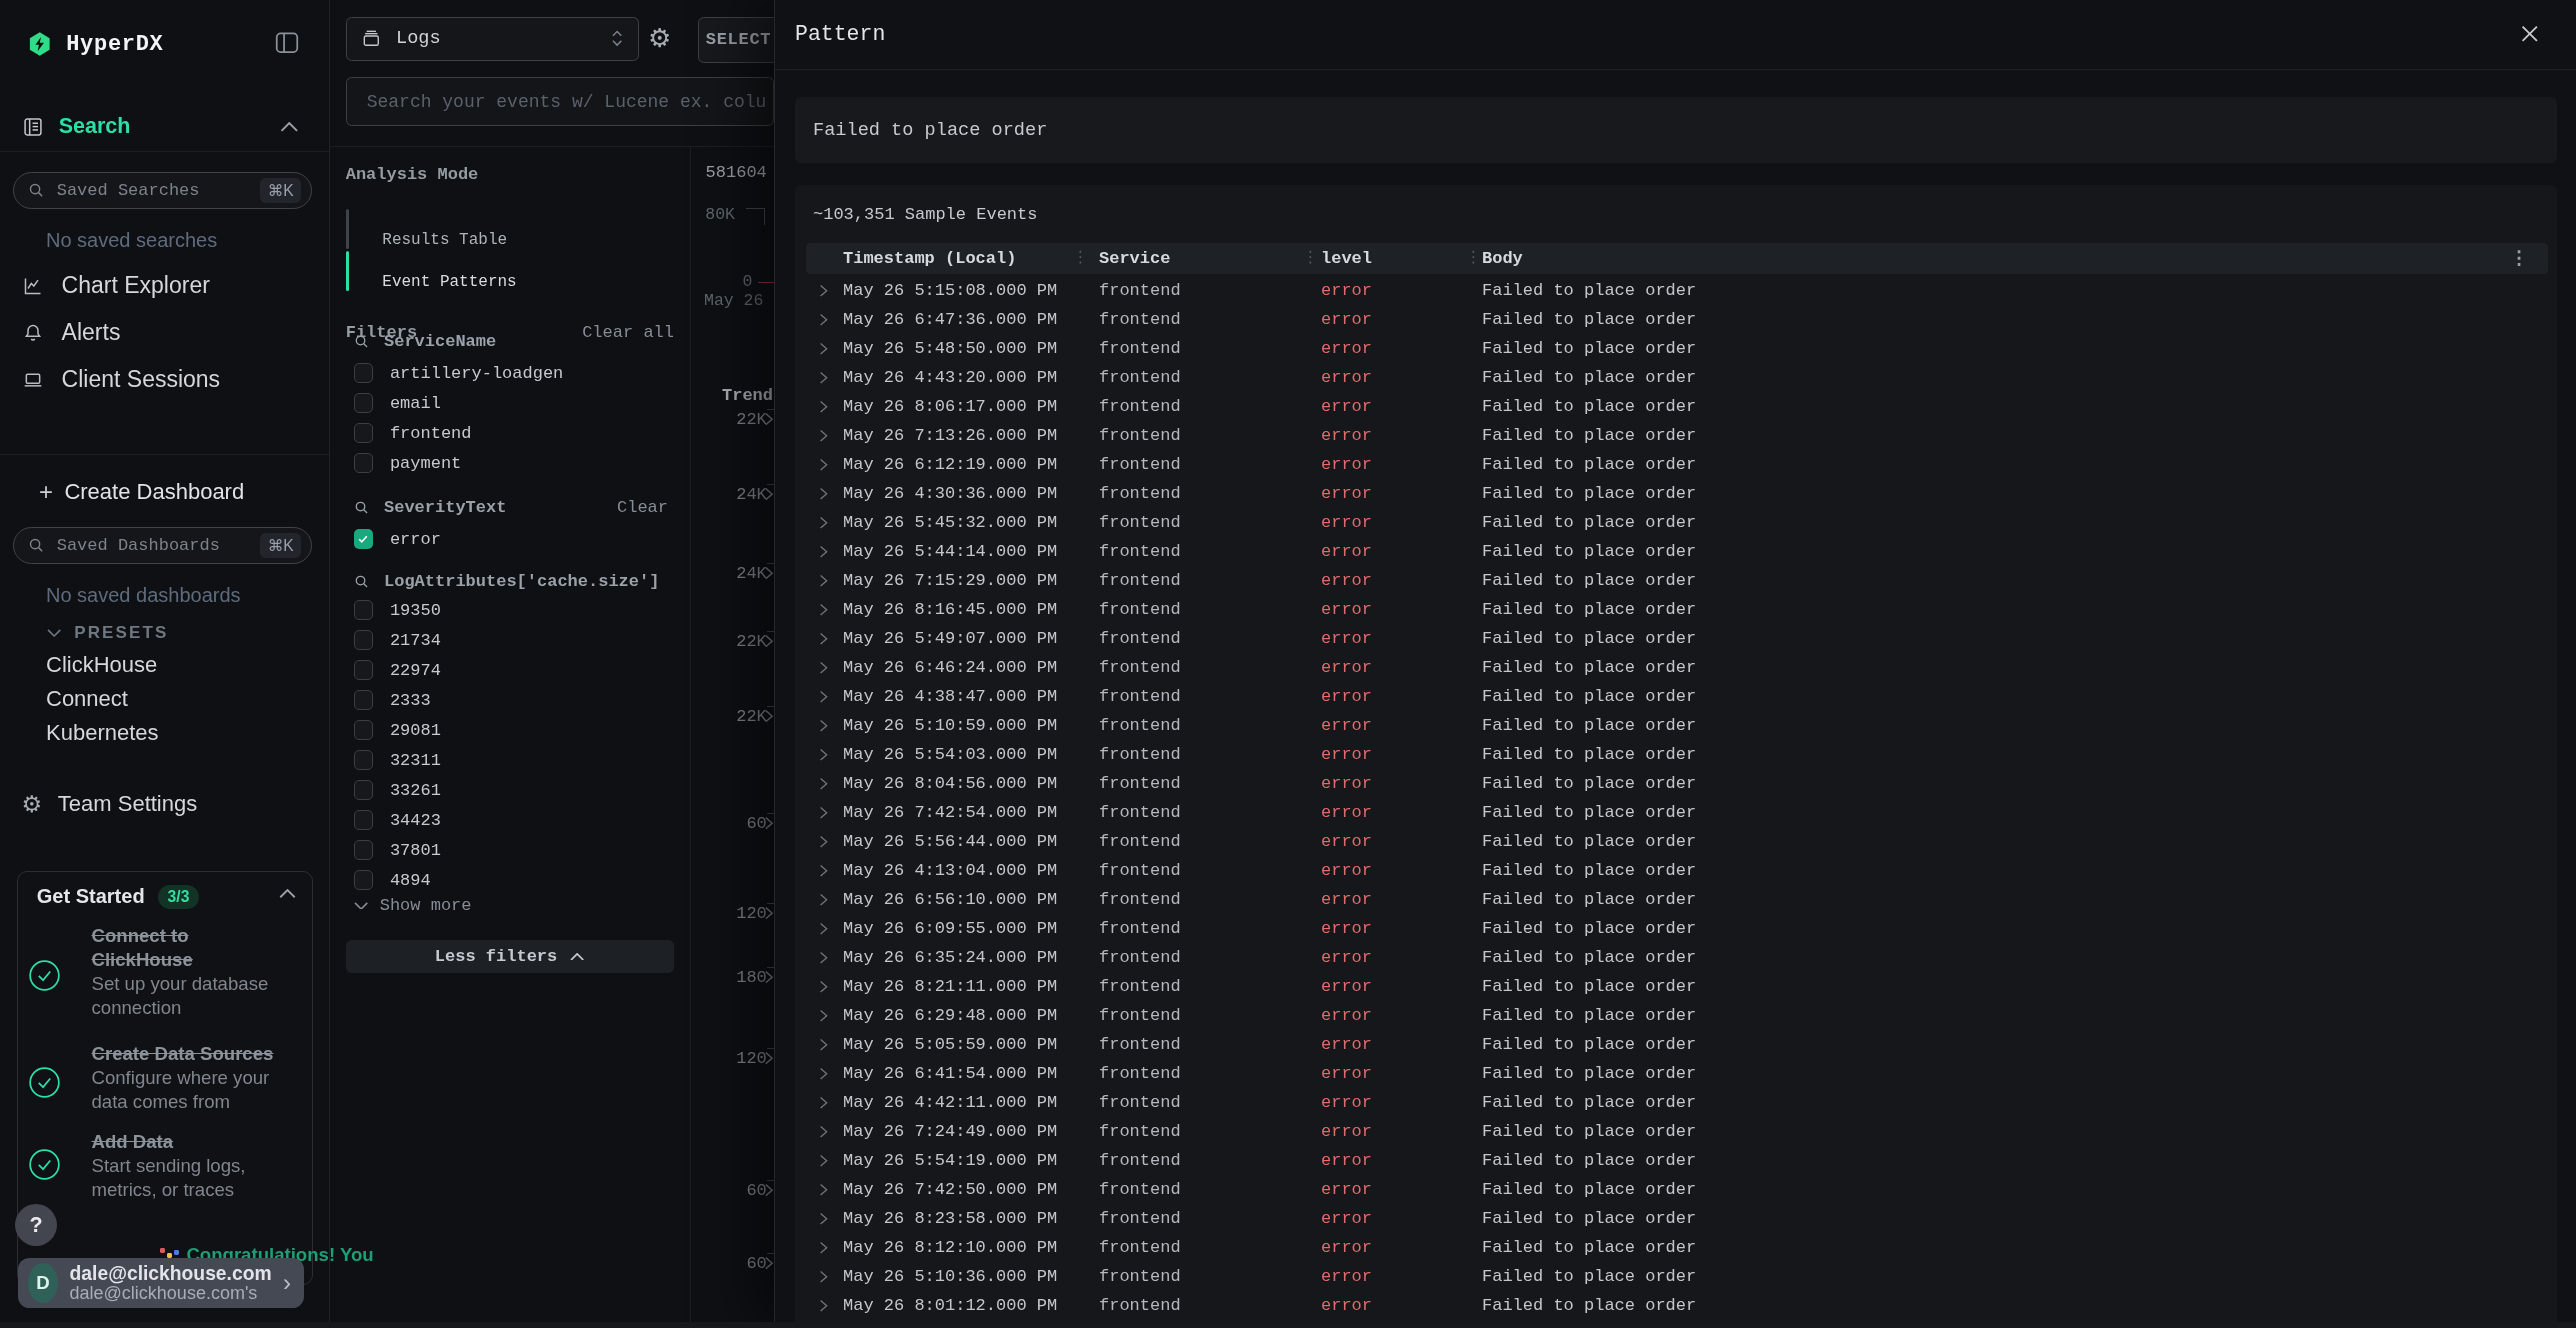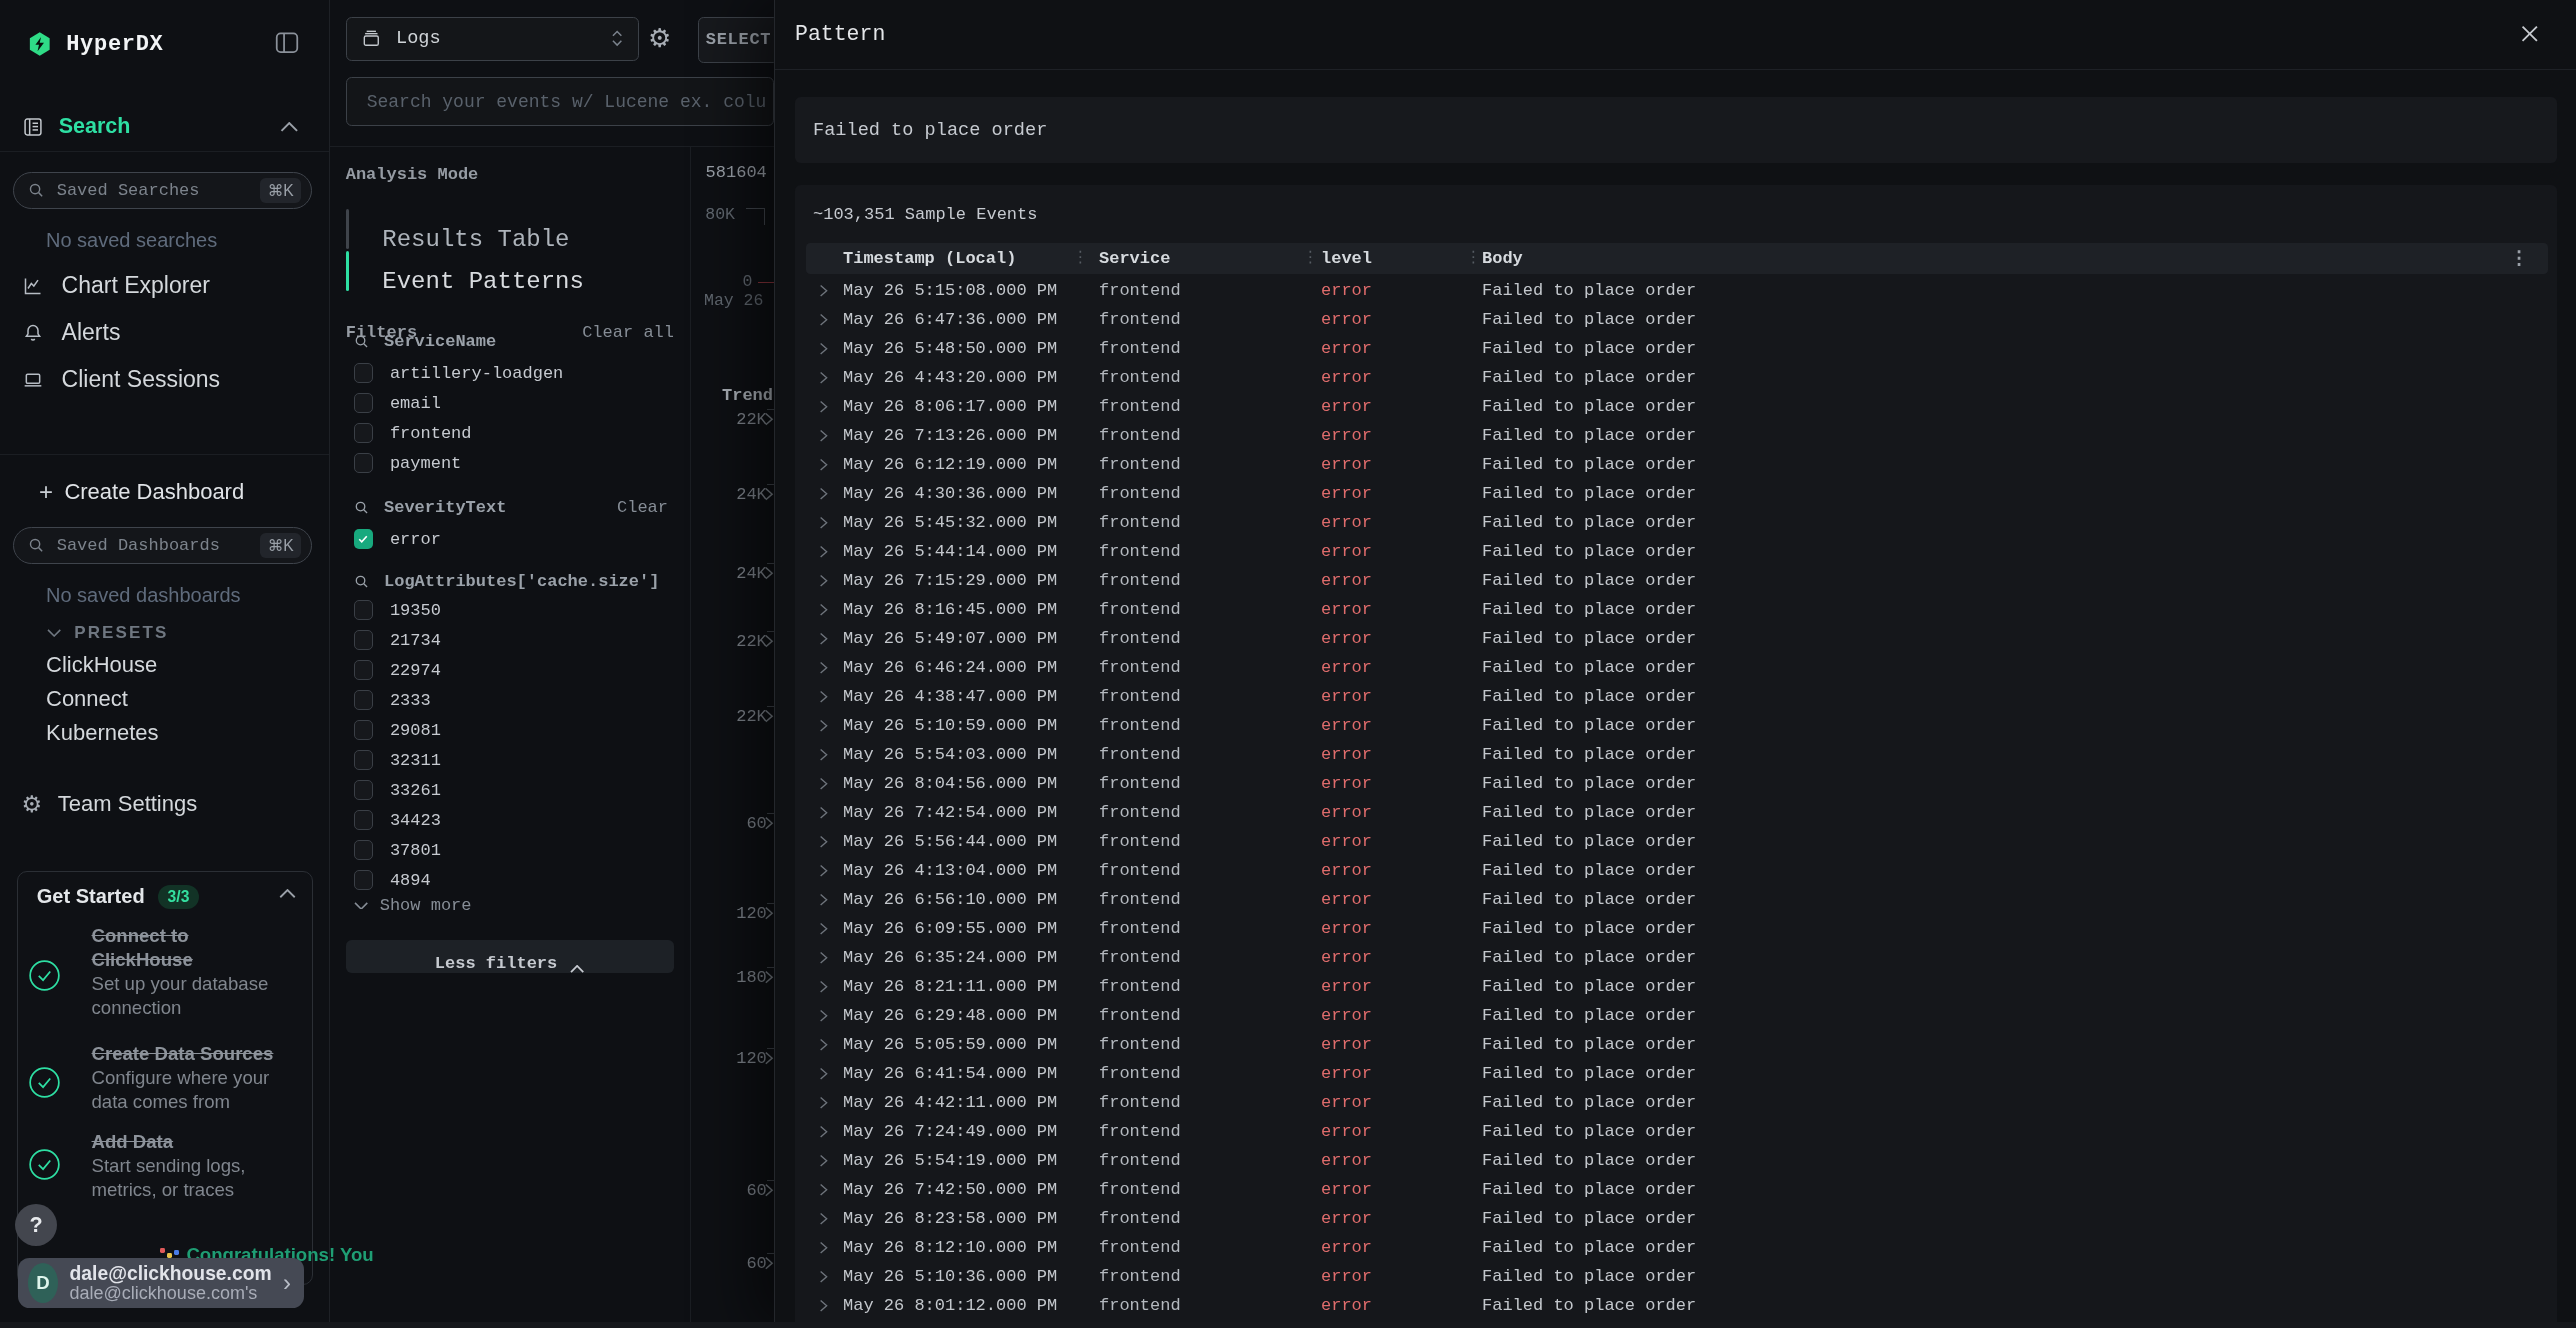--- a/index.html
+++ b/index.html
@@ -60,31 +60,31 @@
   .select-box .lbl{font-size:18.6px;color:#d0d4d8;flex:1;}
   .gear-btn{position:absolute;left:318px;top:23px;font-size:26px;color:#a7adb5;}
   .select-btn{position:absolute;left:368px;top:16.5px;width:79px;height:44px;border:1.1px solid #3c4148;border-radius:5.7px;background:#17191d;display:flex;align-items:center;justify-content:center;font-weight:bold;font-size:17px;letter-spacing:0.7px;color:#9aa0a8;}
   .search-input{position:absolute;left:15.7px;top:77px;width:428px;height:49px;border:1.1px solid #3c4148;border-radius:5.7px;background:#131518;display:flex;align-items:center;padding:0 0 0 20px;box-sizing:border-box;overflow:hidden;}
   .search-input .ph{font-size:18px;color:#59616b;white-space:nowrap;}
   .mid-divider{position:absolute;left:0;top:146px;width:444px;height:0.7px;background:#1b1e23;}
   .sec-label{font-weight:bold;font-size:17px;color:#959ba3;}
   .mode-opt{position:absolute;left:15.7px;height:42px;display:flex;align-items:center;}
   .mode-bar{width:3.6px;height:40px;border-radius:2.1px;background:#3f444b;margin-right:33px;}
   .mode-bar.active{background:#2edfa3;}
-  .mode-txt{font-size:24px;color:#aeb4bb;margin-top:21px;}
+  .mode-txt{font-size:16px;color:#aeb4bb;margin-top:21px;}
   .mode-txt.active{color:#d8dbdf;}
   .grp-hdr{position:absolute;display:flex;align-items:center;gap:14.3px;}
   .grp-name{font-weight:bold;font-size:17px;color:#9aa1a9;}
   .clear-link{position:absolute;font-size:17px;color:#868d96;}
   .opt-row{height:30px;display:flex;align-items:center;gap:17px;}
   .cb{width:19.3px;height:19.3px;border-radius:5px;border:1.4px solid #3a3f46;background:#16181c;box-sizing:border-box;flex:none;}
   .cb.checked{background:#18a97e;border:none;display:flex;align-items:center;justify-content:center;}
   .opt-lbl{font-size:17px;color:#c6cad0;}
   .show-more{position:absolute;left:24px;top:896px;display:flex;align-items:center;gap:11.4px;font-size:17px;color:#868d96;}
-  .less-filters{position:absolute;left:15.7px;top:940px;width:328px;height:33px;background:#1d2126;border-radius:5.7px;display:flex;align-items:flex-end;justify-content:center;gap:13px;font-weight:bold;font-size:17px;color:#c6cad0;}
+  .less-filters{position:absolute;left:15.7px;top:940px;width:328px;height:33px;background:#1d2126;border-radius:5.7px;display:flex;align-items:center;justify-content:center;gap:13px;font-weight:bold;font-size:17px;color:#c6cad0;}
   .v-divider{position:absolute;left:360px;top:146px;width:0.7px;height:1182px;background:#1b1e23;}
   
   .sliver-count{position:absolute;right:7.2px;top:163px;font-size:17px;color:#9aa0a8;}
   .axis-lbl{font-size:16.5px;color:#60676f;}
   .corner{border-top:1.4px solid #41464d;border-right:1.4px solid #41464d;}
   .red-line{position:absolute;left:428px;top:282px;width:15.7px;height:1.4px;background:#8a343c;}
   .trend-hdr{position:absolute;left:392px;top:386px;font-weight:bold;font-size:17px;color:#aab0b7;}
   .trend-row{position:absolute;left:360px;width:84px;height:23px;display:flex;align-items:center;justify-content:flex-end;}
   .trend-val{position:absolute;right:7.2px;font-size:17px;color:#7e848c;}
   .trend-corner{position:absolute;right:-4.3px;top:1.4px;width:10px;height:18.6px;}

